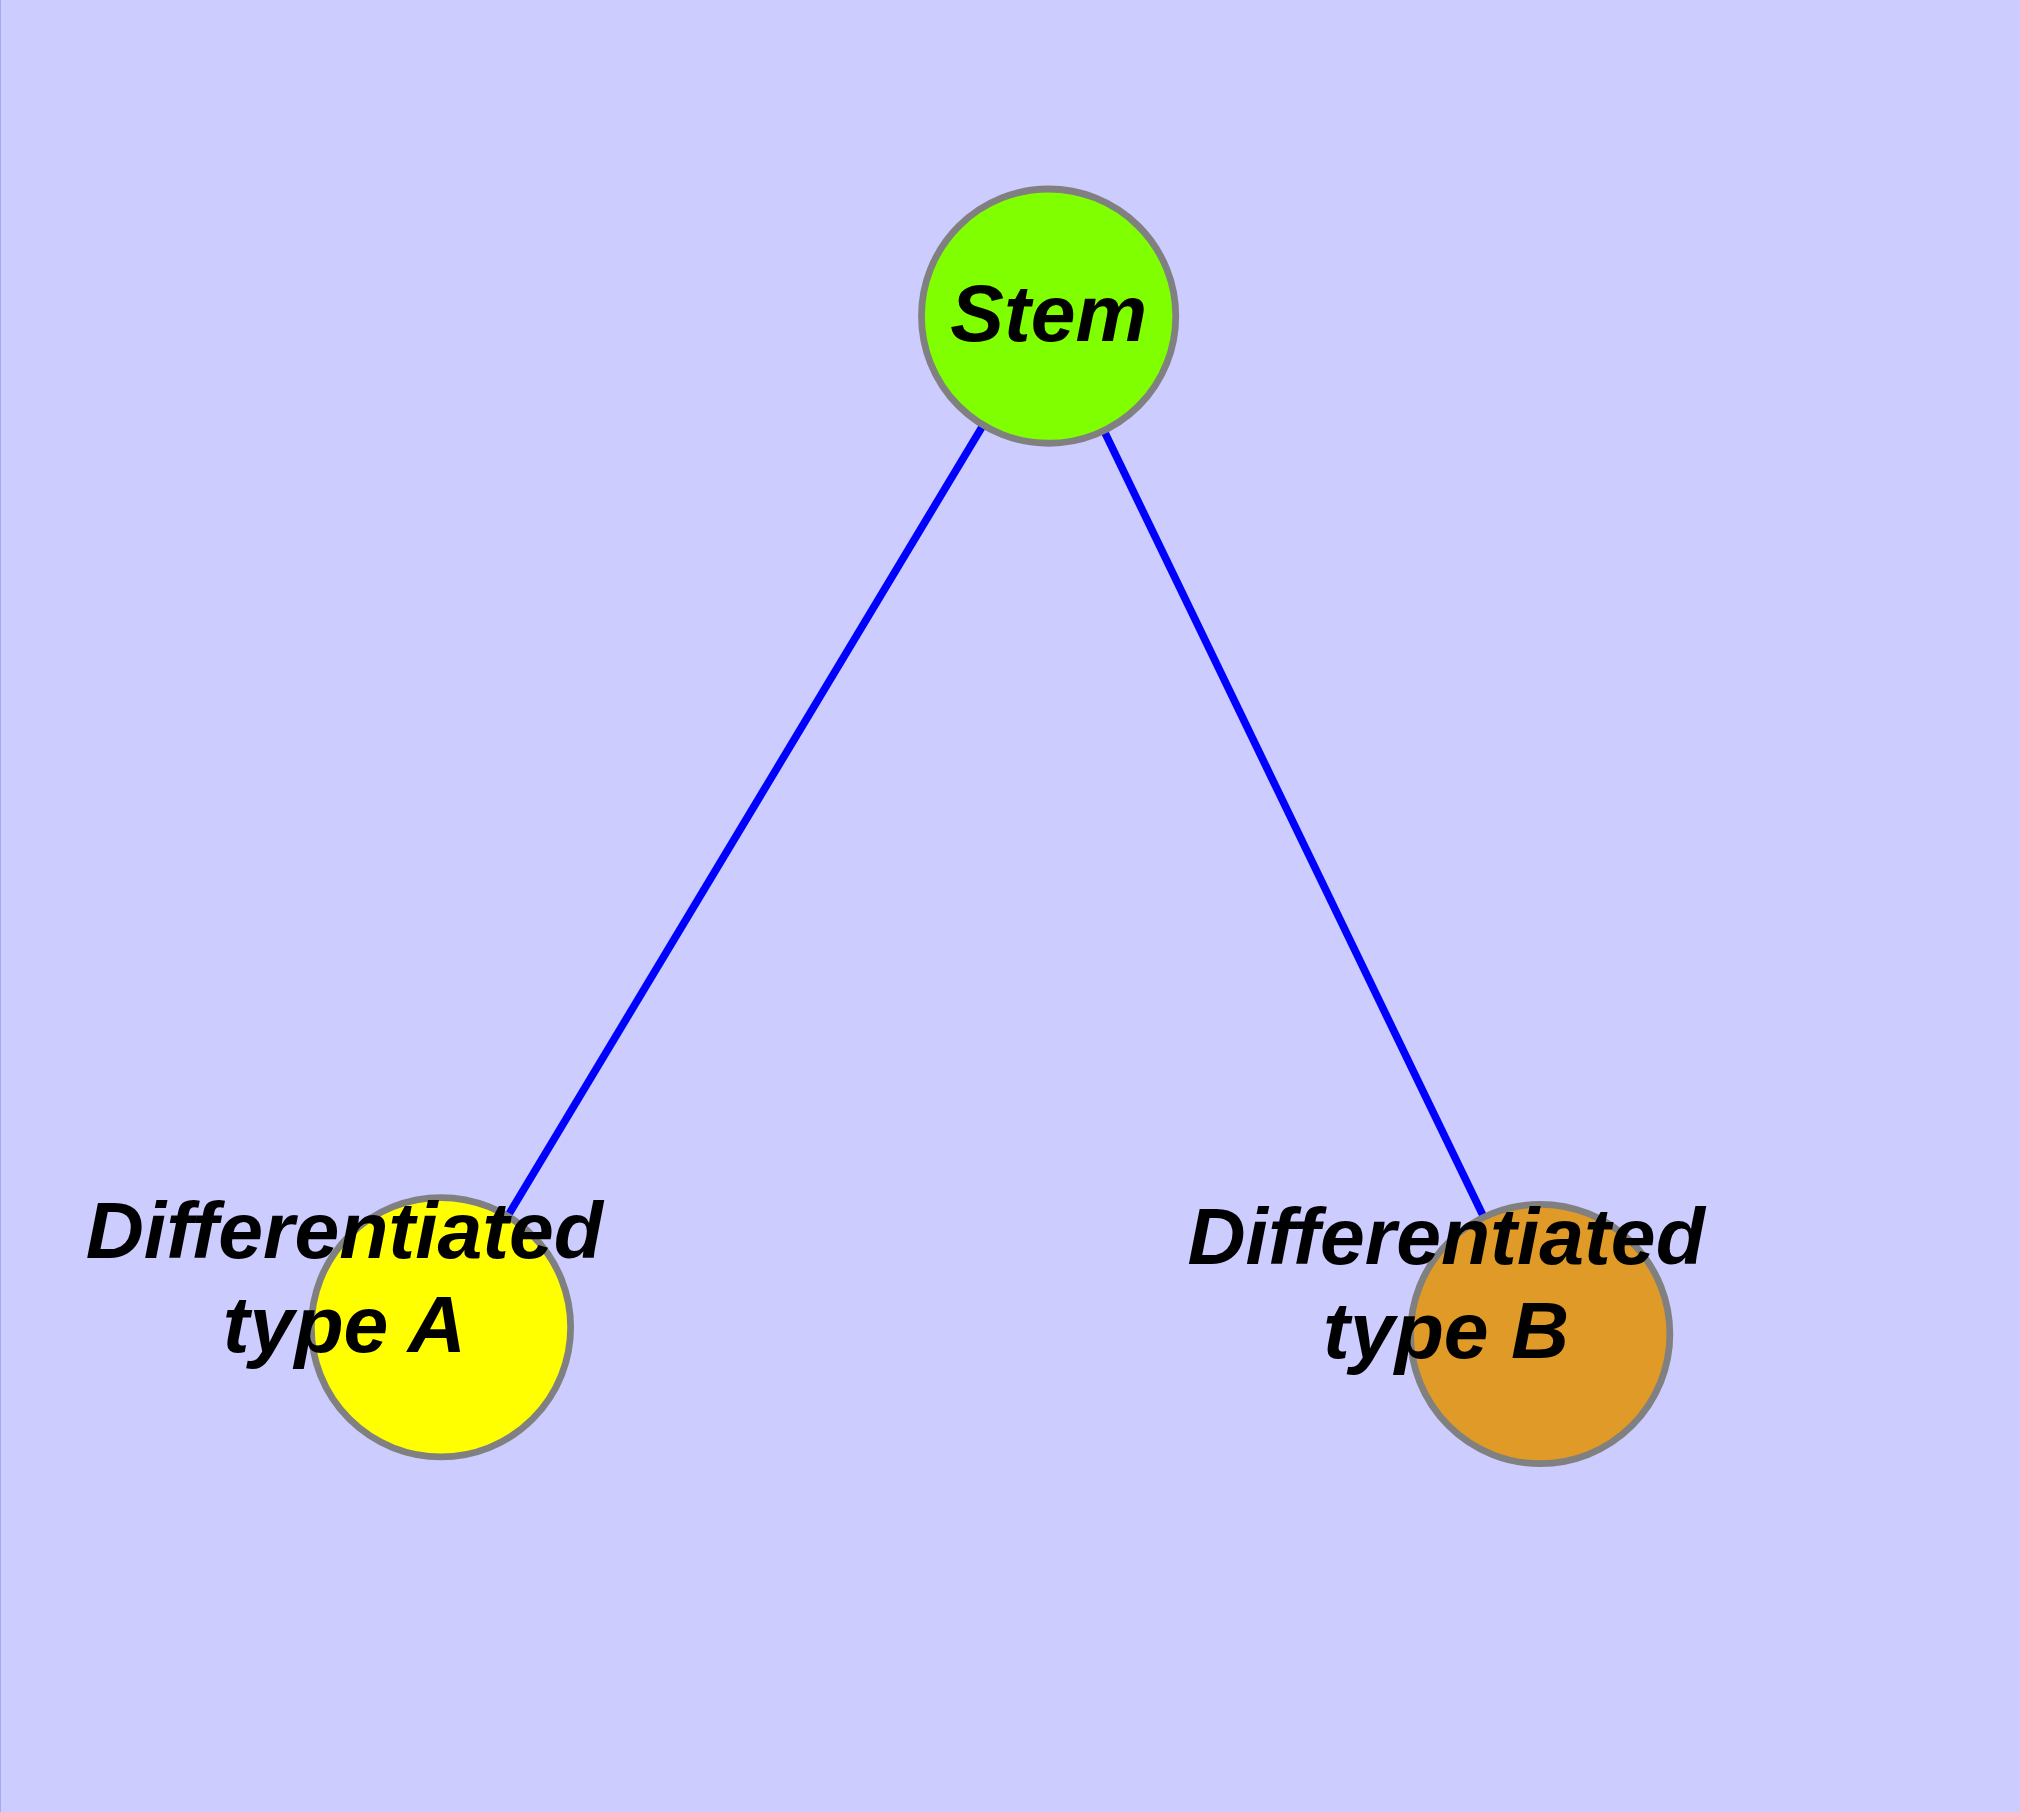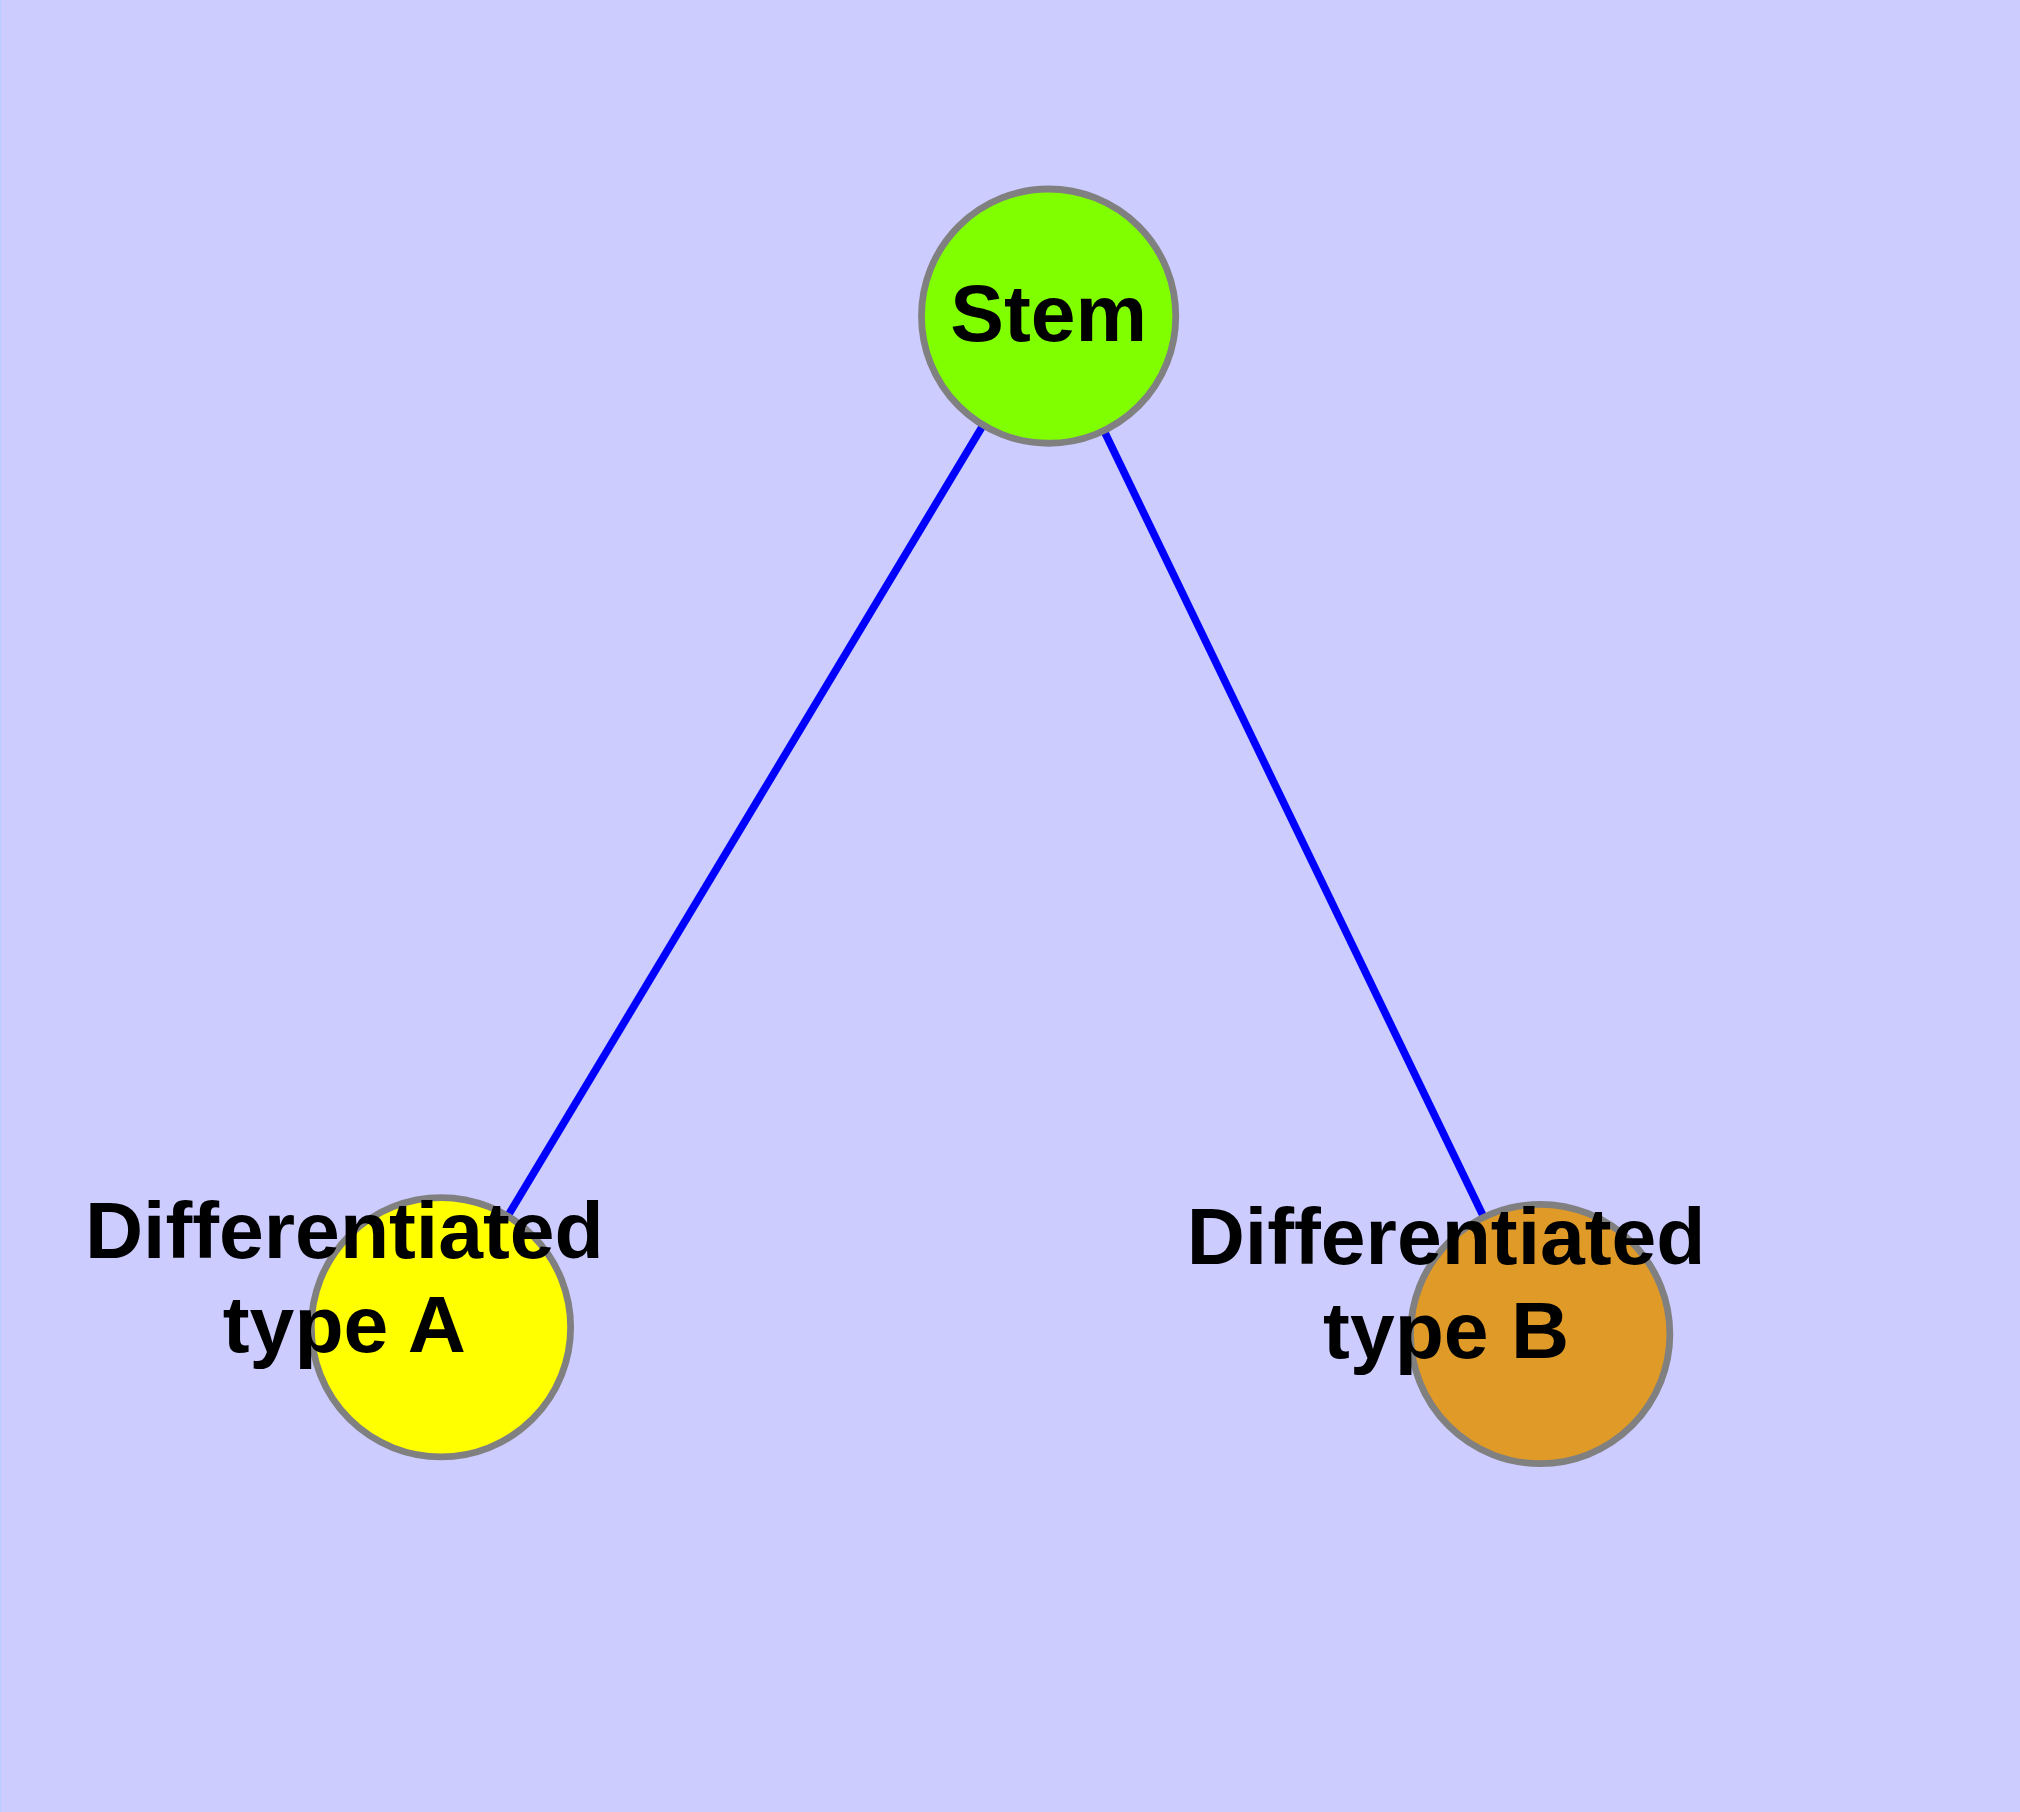--- a/index.html
+++ b/index.html
@@ -10,21 +10,22 @@
   body {
     width: 2021px;
     height: 1812px;
     overflow: hidden;
     font-family: "Liberation Sans", sans-serif;
   }
   #graph-root {
     position: relative;
     width: 2021px;
     height: 1812px;
-    background: #7dd3fc;
+    background: #1d4ed8;
+    font-style: italic;
   }
   svg.graph-canvas {
     display: block;
     width: 2021px;
     height: 1812px;
   }
   text.node-label {
     font-family: "Liberation Sans", sans-serif;
     font-weight: bold;
     font-size: 95px;

